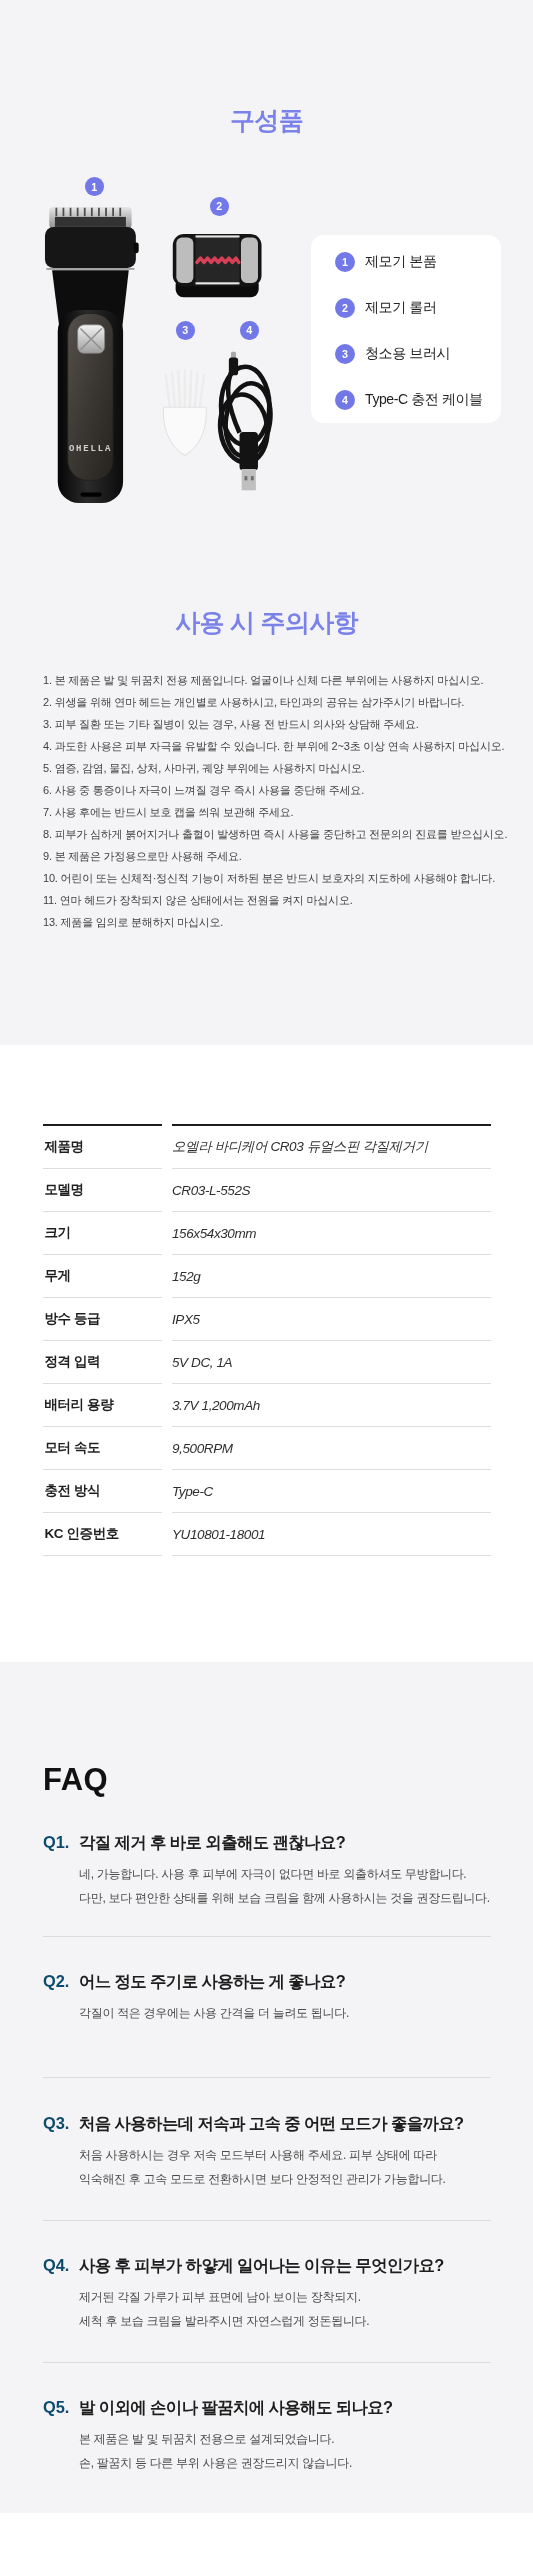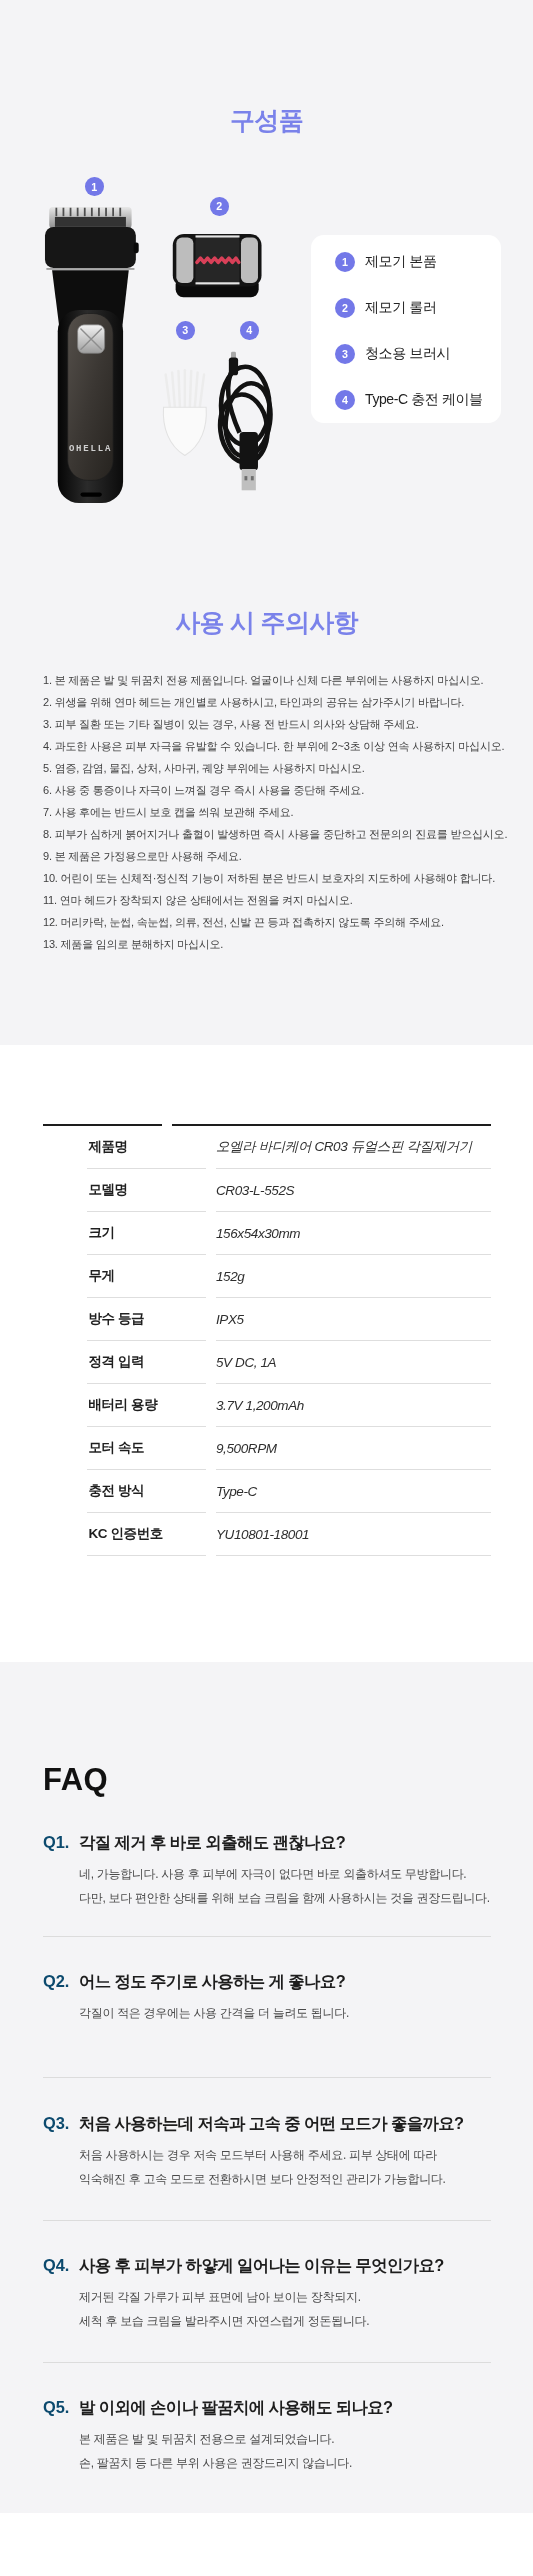--- a/index.html
+++ b/index.html
@@ -39,21 +39,21 @@
 
   
   .prec-list{position:absolute;left:43px;top:669px;width:455px;}
   .prec-line{font-size:11px;line-height:22px;color:#3f3f3f;letter-spacing:-0.2px;white-space:nowrap;}
 
   
   .spec-table{position:absolute;left:43px;top:79px;width:448px;}
   .spec-topline{display:flex;gap:10px;}
   .spec-topline .seg-label{width:119px;border-top:2.1px solid #1d1d1d;}
   .spec-topline .seg-value{flex:1;border-top:2.1px solid #1d1d1d;}
-  .spec-row{display:flex;gap:10px;height:43px;margin-left:44px;}
+  .spec-row{display:flex;gap:10px;height:43px;}
   .spec-cell{display:flex;align-items:center;height:100%;box-sizing:border-box;
              border-bottom:0.7px solid #dedede;}
   .spec-label{width:119px;font-size:13.5px;font-weight:bold;color:#1f1f1f;letter-spacing:-0.4px;padding-left:1.4px;}
   .spec-value{flex:1;font-size:13.5px;color:#2f2f2f;letter-spacing:-0.4px;font-style:italic;}
 
   
   .faq-title{position:absolute;left:43px;top:100px;margin:0;font-size:31px;font-weight:800;
              color:#111;letter-spacing:0.4px;}
   .faq-items{position:absolute;left:0;top:0;width:533px;height:100%;}
   .faq-item{position:absolute;left:43px;width:455px;}
@@ -235,21 +235,20 @@
         <div class="prec-line">7. 사용 후에는 반드시 보호 캡을 씌워 보관해 주세요.</div>
 
         <div class="prec-line">8. 피부가 심하게 붉어지거나 출혈이 발생하면 즉시 사용을 중단하고 전문의의 진료를 받으십시오.</div>
 
         <div class="prec-line">9. 본 제품은 가정용으로만 사용해 주세요.</div>
 
         <div class="prec-line">10. 어린이 또는 신체적·정신적 기능이 저하된 분은 반드시 보호자의 지도하에 사용해야 합니다.</div>
 
         <div class="prec-line">11. 연마 헤드가 장착되지 않은 상태에서는 전원을 켜지 마십시오.</div>
 
-        <div class="prec-line">12. 머리카락, 눈썹, 속눈썹, 의류, 전선, 신발 끈 등과 접촉하지 않도록 주의해 주세요.</div>
 
         <div class="prec-line">13. 제품을 임의로 분해하지 마십시오.</div>
       </div>
   </section>
 
   <section class="sec-specs">
     <div class="spec-table">
       <div class="spec-topline">
         <span class="seg-label"></span>
         <span class="seg-value"></span>

